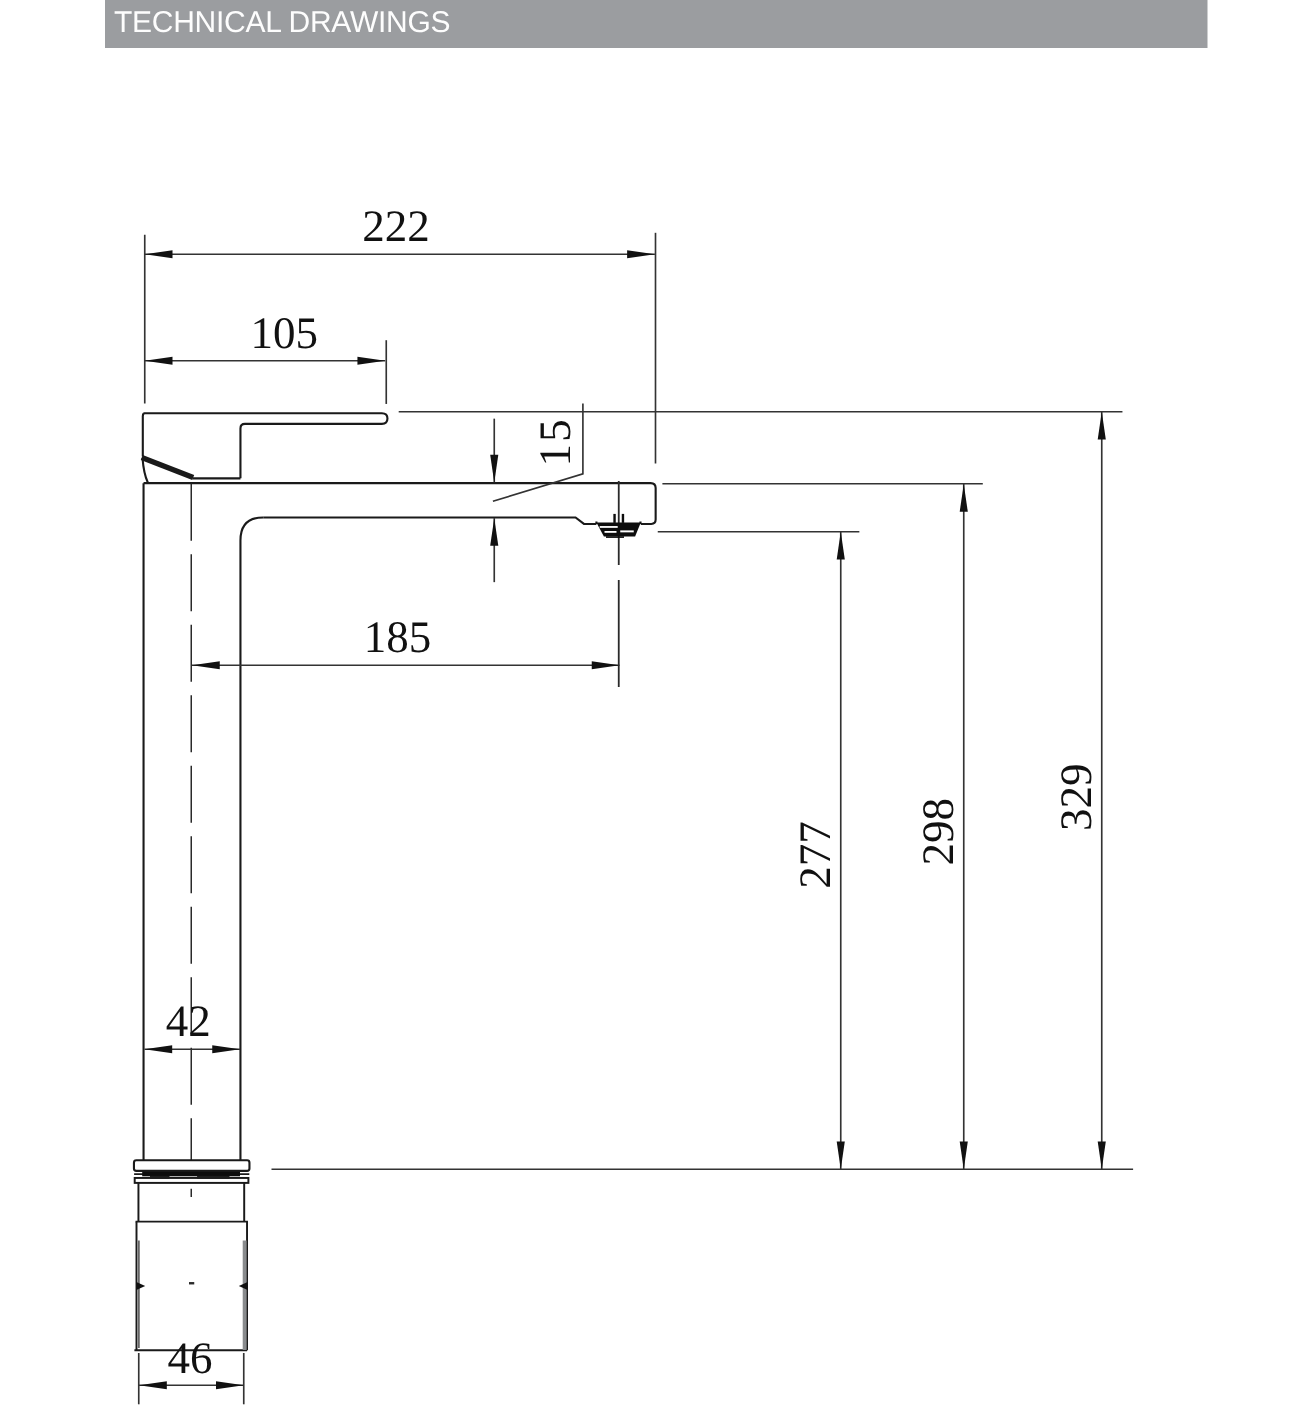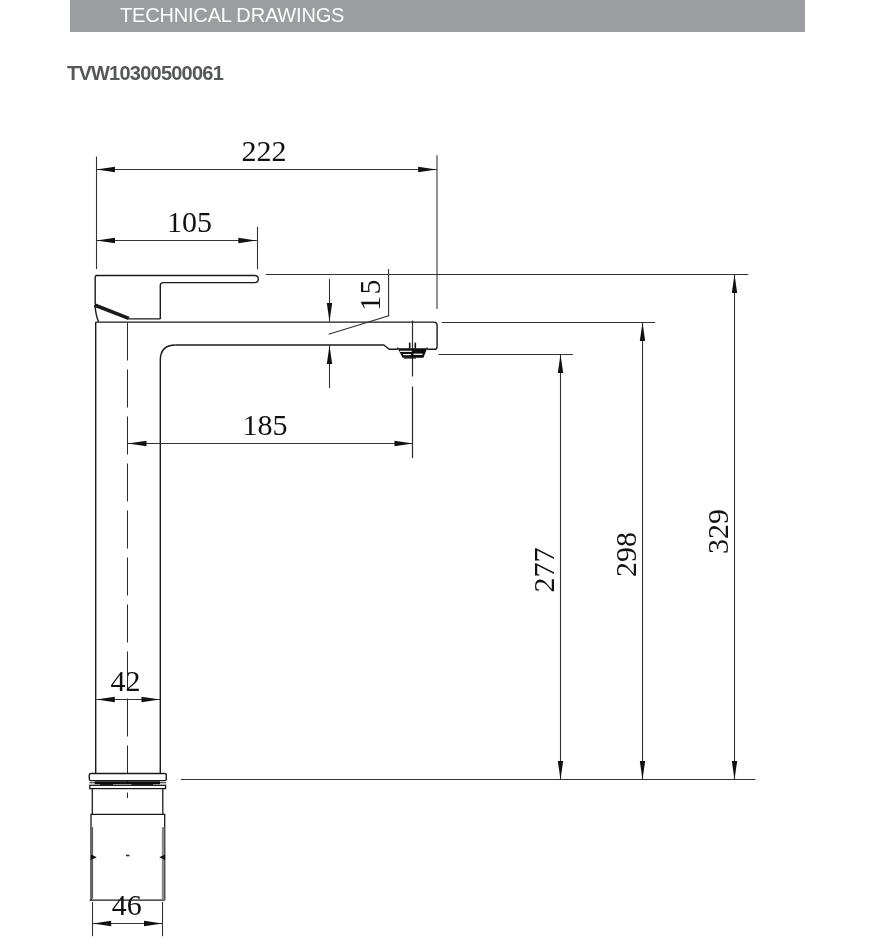--- a/index.html
+++ b/index.html
@@ -1,31 +1,30 @@
 <!DOCTYPE html>
 <html><head>
 <meta charset="utf-8">
 <style>
   html,body{margin:0;padding:0;background:#fff;}
   .page{position:relative;width:876px;height:950px;background:#fff;overflow:hidden;}
   .hdr{position:absolute;left:70px;top:0;width:735px;height:32px;background:#9b9da0;}
-  .hdr span{position:absolute;left:6px;top:4px;font-family:"Liberation Sans",sans-serif;font-size:20px;color:#fdfdfd;letter-spacing:-0.18px;margin-left:44px;}
+  .hdr span{position:absolute;left:6px;top:4px;font-family:"Liberation Sans",sans-serif;font-size:20px;color:#fdfdfd;letter-spacing:-0.18px;}
   .code{position:absolute;left:67px;top:62px;font-family:"Liberation Sans",sans-serif;font-size:20px;font-weight:bold;color:#55575a;letter-spacing:-0.77px;}
   svg{position:absolute;left:0;top:0;}
   text{font-family:"Liberation Serif",serif;font-size:30px;fill:#111;}
 </style>
 </head>
 <body>
 <div class="page">
 
 <div class="hdr">
       <span>TECHNICAL DRAWINGS</span>
     </div>
 
-<div class="code">TVW10300500061</div>
 
 <svg width="876" height="950" viewBox="0 0 876 950">
 <g fill="none" stroke="#1a1a1a" stroke-width="1.4">
 
 <path d="M95.7,275.5 H254.6 Q258.3,275.5 258.3,279.05 Q258.3,282.6 254.6,282.6 H163.3 Q160.3,282.6 160.3,285.6 V318.9"></path>
 
 <path d="M95.9,275.5 Q95.2,276.2 95.2,277.5 V304.3"></path>
 
 <line x1="94.5" y1="305" x2="128.8" y2="318.4" stroke-width="3.6"></line>
 

